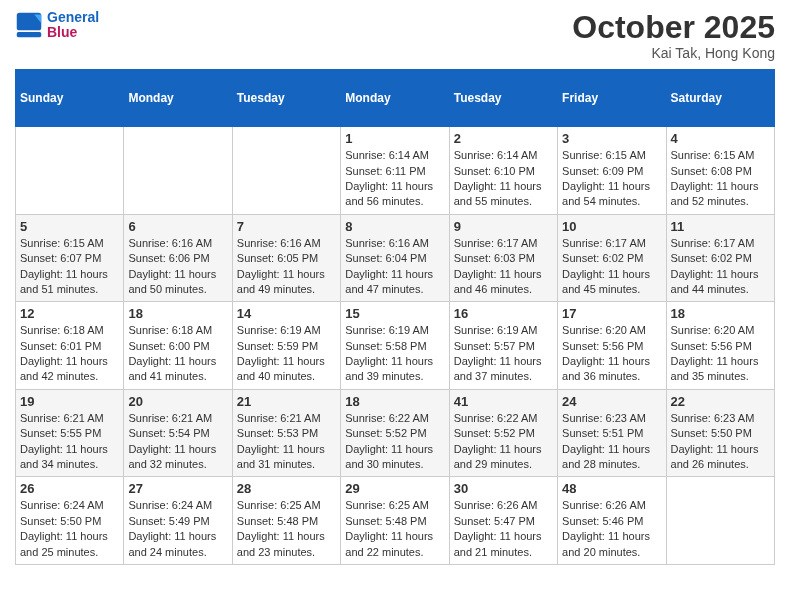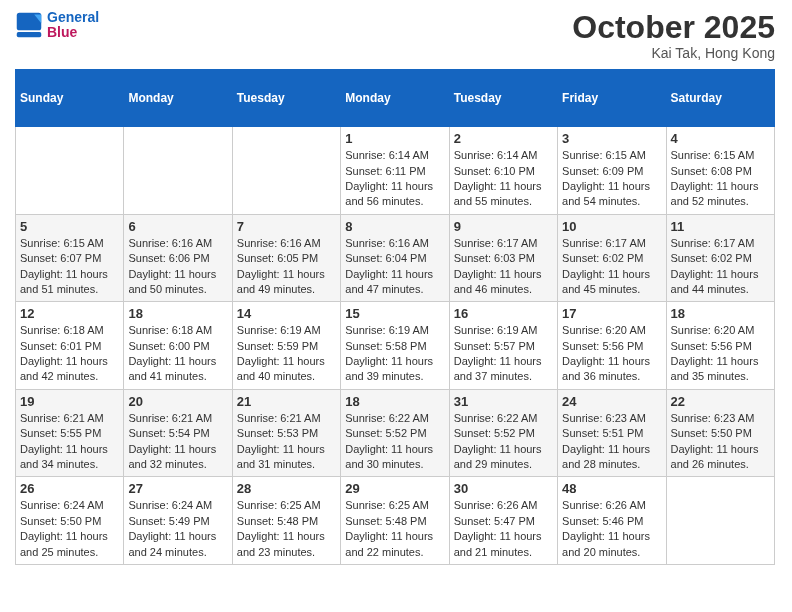--- a/index.html
+++ b/index.html
@@ -212,21 +212,21 @@
           </td>
           <td>
             <div class="day-number">21</div>
             <div class="day-info">Sunrise: 6:21 AM<br>Sunset: 5:53 PM<br>Daylight: 11 hours<br>and 31 minutes.</div>
           </td>
           <td>
             <div class="day-number">18</div>
             <div class="day-info">Sunrise: 6:22 AM<br>Sunset: 5:52 PM<br>Daylight: 11 hours<br>and 30 minutes.</div>
           </td>
           <td>
-            <div class="day-number">31</div>
+            <div class="day-number">41</div>
             <div class="day-info">Sunrise: 6:22 AM<br>Sunset: 5:52 PM<br>Daylight: 11 hours<br>and 29 minutes.</div>
           </td>
           <td>
             <div class="day-number">24</div>
             <div class="day-info">Sunrise: 6:23 AM<br>Sunset: 5:51 PM<br>Daylight: 11 hours<br>and 28 minutes.</div>
           </td>
           <td>
             <div class="day-number">22</div>
             <div class="day-info">Sunrise: 6:23 AM<br>Sunset: 5:50 PM<br>Daylight: 11 hours<br>and 26 minutes.</div>
           </td>

